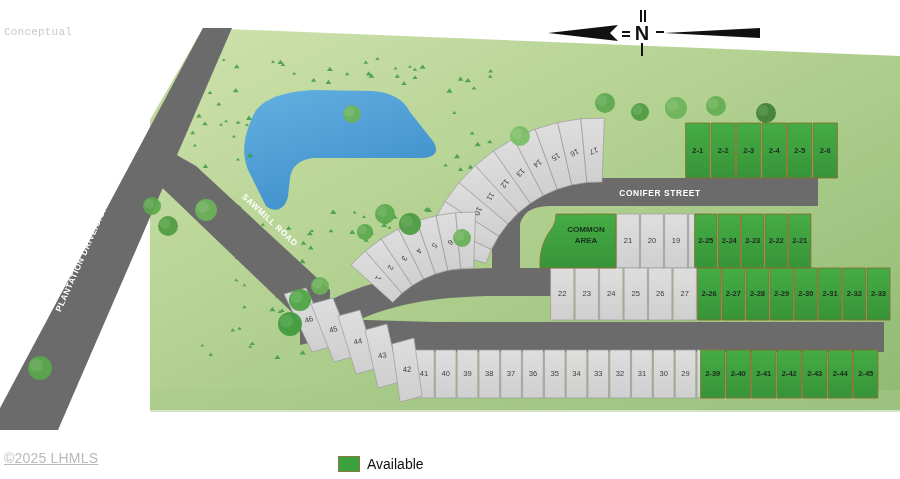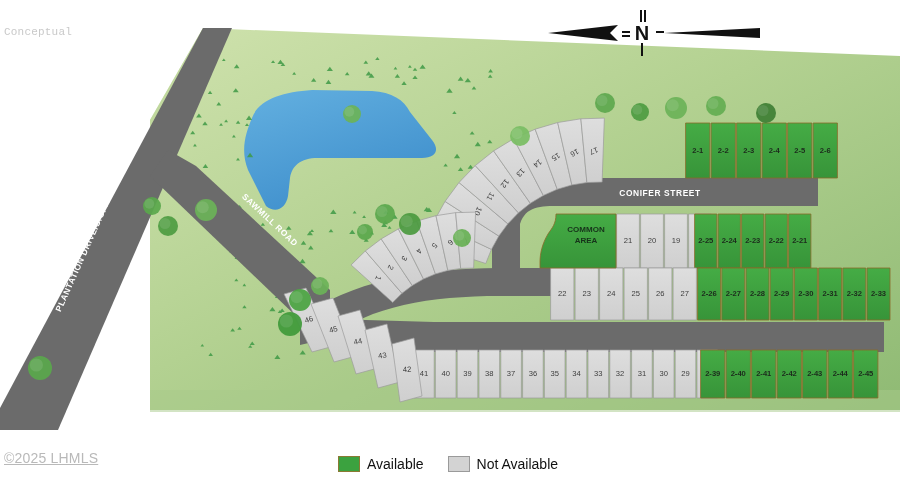--- a/index.html
+++ b/index.html
@@ -424,18 +424,14 @@
   </svg>
 
   <div class="wm" id="watermark-conceptual">Conceptual</div>
   <div class="wm" id="watermark-copyright">©2025 LHMLS</div>
 
   <div id="legend">
     <div class="legend-item">
       <span class="swatch avail"></span>
       <span class="legend-label">Available</span>
     </div>
-    <div class="legend-item">
-      <span class="swatch navail"></span>
-      <span class="legend-label">Not Available</span>
-    </div>
   </div>
 </div>
 
 </body></html>

